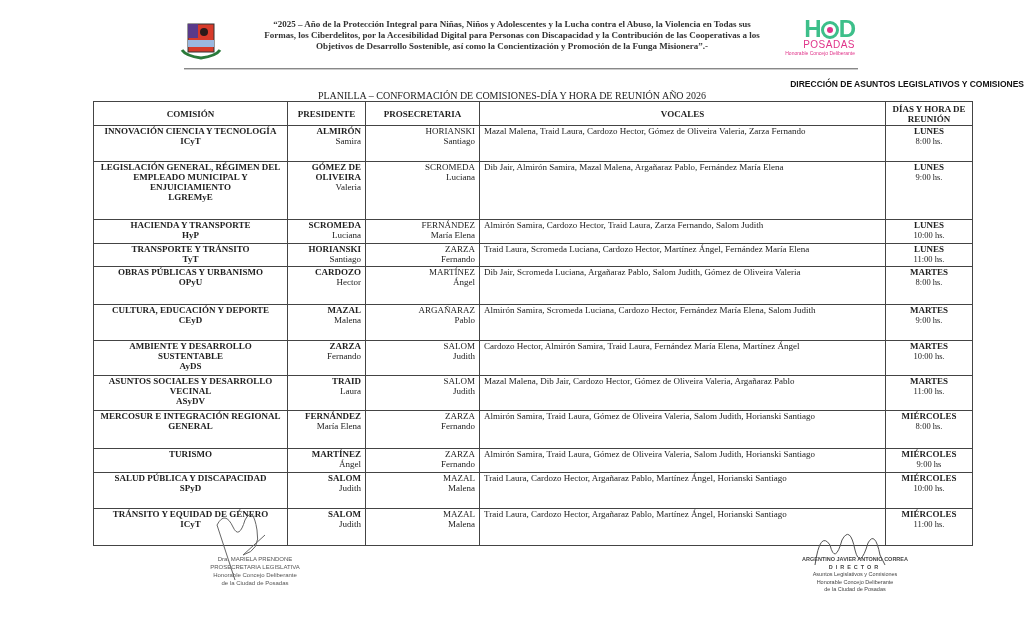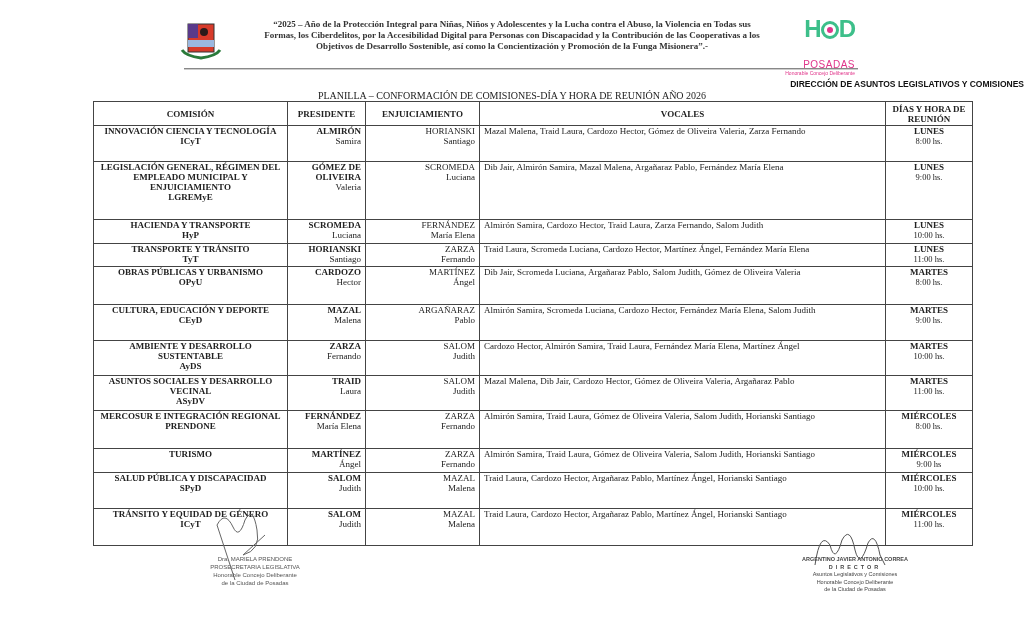--- a/index.html
+++ b/index.html
@@ -2,21 +2,21 @@
 <html><head>
   <meta charset="utf-8">
   <style>
     html, body { margin: 0; padding: 0; background: #ffffff; }
     body { width: 1024px; height: 622px; position: relative; overflow: hidden; font-family: "Liberation Serif", serif; color: #222; }
     .hdr-logo-left { position: absolute; left: 180px; top: 20px; width: 42px; height: 40px; }
     .hdr-logo-right { position: absolute; left: 785px; top: 18px; width: 70px; height: 48px; text-align: right; font-family: "Liberation Sans", sans-serif; }
     .hcd { font-weight: bold; font-size: 24px; line-height: 22px; color: #3dbf8a; letter-spacing: -1px; }
     .hcd .o { display: inline-block; width: 18px; height: 18px; border: 3px solid #3dbf8a; border-radius: 50%; box-sizing: border-box; position: relative; vertical-align: -2px; }
     .hcd .o::after { content: ""; position: absolute; left: 3px; top: 3px; width: 6px; height: 6px; background: #e0348a; border-radius: 50%; }
-    .posadas { font-size: 10px; color: #e0348a; line-height: 10px; letter-spacing: 0.5px; margin-top: 20px; }
+    .posadas { font-size: 10px; color: #e0348a; line-height: 10px; letter-spacing: 0.5px; }
     .hcd-sub { font-size: 5px; color: #e0348a; line-height: 6px; }
     .hdr-motto { position: absolute; left: 262px; top: 19px; width: 500px; font-size: 9px; font-weight: bold; text-align: center; line-height: 11px; color: #333; }
     .hdr-rule { position: absolute; left: 184px; top: 68px; width: 674px; height: 1px; background: #888; border-bottom: 1px solid #ccc; }
     .title-1 { position: absolute; left: 0; width: 1024px; top: 79px; text-align: right; font-family: "Liberation Sans", sans-serif; font-weight: bold; font-size: 8.5px; color: #111; }
     .title-2 { position: absolute; left: 0; width: 1024px; top: 90px; text-align: center; font-size: 10px; color: #222; }
     table.grid { position: absolute; left: 93px; top: 101px; border-collapse: collapse; table-layout: fixed; width: 879px; }
     table.grid td, table.grid th { border: 1px solid #444; padding: 0 4px; font-size: 9px; line-height: 10px; vertical-align: top; }
     table.grid th { font-weight: bold; height: 23px; vertical-align: middle; text-align: center; }
     th.dh { font-weight: normal; }
     td.com { text-align: center; font-weight: bold; }
@@ -63,21 +63,21 @@
     <col style="width:194px">
       <col style="width:78px">
       <col style="width:114px">
       <col style="width:406px">
       <col style="width:87px">
   </colgroup>
   <thead>
     <tr>
       <th>COMISIÓN</th>
       <th>PRESIDENTE</th>
-      <th>ENJUICIAMIENTO</th>
+      <th>PROSECRETARIA</th>
       <th>VOCALES</th>
       <th class="dh">DÍAS Y HORA DE REUNIÓN</th>
     </tr>
   </thead>
   <tbody id="rows">
       <tr style="height: 36px;">
         <td class="com"><span>INNOVACIÓN CIENCIA Y TECNOLOGÍA</span><br><span>ICyT</span></td>
         <td class="pres"><span class="pres-last">ALMIRÓN</span><span>Samira</span></td>
         <td class="vice"><span class="vice-last">HORIANSKI</span><span>Santiago</span></td>
         <td class="voc">Mazal Malena, Traid Laura, Cardozo Hector, Gómez de Oliveira Valeria, Zarza Fernando</td>
@@ -150,21 +150,21 @@
         <td class="com"><span>ASUNTOS SOCIALES Y DESARROLLO VECINAL</span><br><span>ASyDV</span></td>
         <td class="pres"><span class="pres-last">TRAID</span><span>Laura</span></td>
         <td class="vice"><span class="vice-last">SALOM</span><span>Judith</span></td>
         <td class="voc">Mazal Malena, Dib Jair, Cardozo Hector, Gómez de Oliveira Valeria, Argañaraz Pablo</td>
         <td class="day">
           <span class="day-name">MARTES</span>
           <span class="day-time">11:00 hs.</span>
         </td>
       </tr>
       <tr style="height: 38px;">
-        <td class="com"><span>MERCOSUR E INTEGRACIÓN REGIONAL</span><br><span>PRENDONE</span></td>
+        <td class="com"><span>MERCOSUR E INTEGRACIÓN REGIONAL</span><br><span>GENERAL</span></td>
         <td class="pres"><span class="pres-last">FERNÁNDEZ</span><span>María Elena</span></td>
         <td class="vice"><span class="vice-last">ZARZA</span><span>Fernando</span></td>
         <td class="voc">Almirón Samira, Traid Laura, Gómez de Oliveira Valeria, Salom Judith, Horianski Santiago</td>
         <td class="day">
           <span class="day-name">MIÉRCOLES</span>
           <span class="day-time">8:00 hs.</span>
         </td>
       </tr>
       <tr style="height: 24px;">
         <td class="com"><span>TURISMO</span><br><span></span></td>

